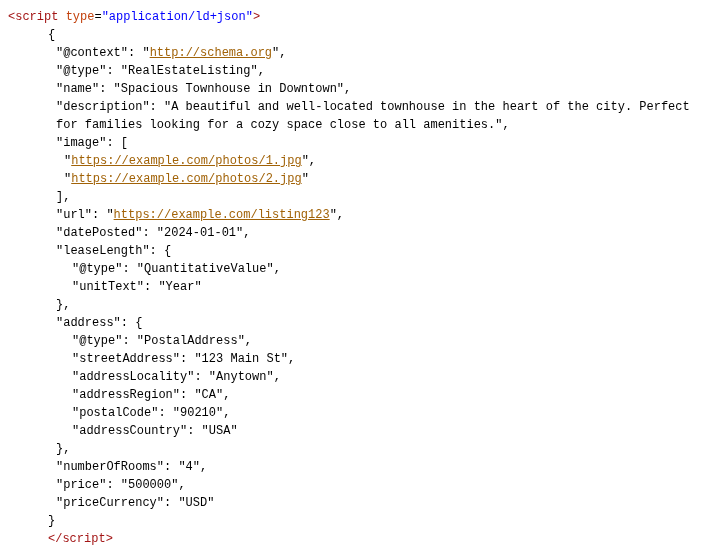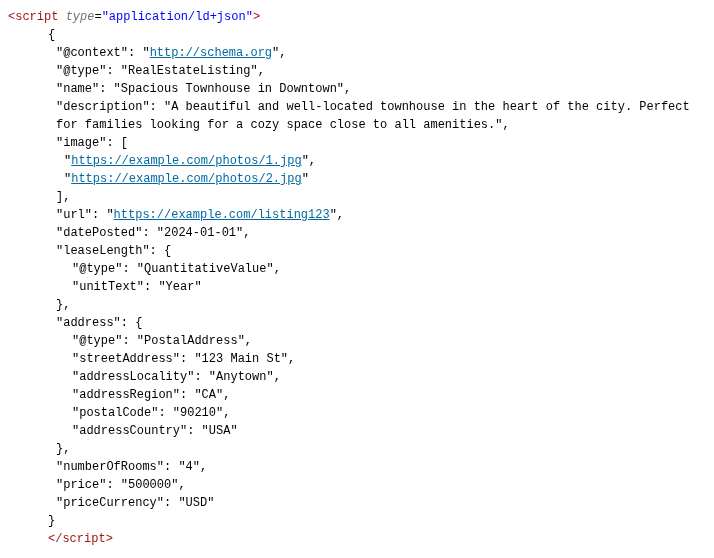--- a/index.html
+++ b/index.html
@@ -11,24 +11,24 @@
       background: #fff;
       color: #000;
       width: 714px;
       box-sizing: border-box;
     }
     .code {
       white-space: pre-wrap;
       word-wrap: break-word;
     }
     .tag { color: #a31515; }
-    .attr-name { color: #737373; font-style: italic; }
+    .attr-name { color: #c2410c; }
     .attr-value { color: #0000ff; }
     .punct { color: #000; }
-    .link { text-decoration: underline; color: #0369a1; }
+    .link { text-decoration: underline; color: #a16207; }
     .level1 { padding-left: 0; }
     .level2 { padding-left: 40px; }
     .level3 { padding-left: 48px; }
     .level4 { padding-left: 56px; }
     .level5 { padding-left: 64px; }
     .wrap1 { padding-left: 48px; }
   </style>
 </head>
 <body>
 

